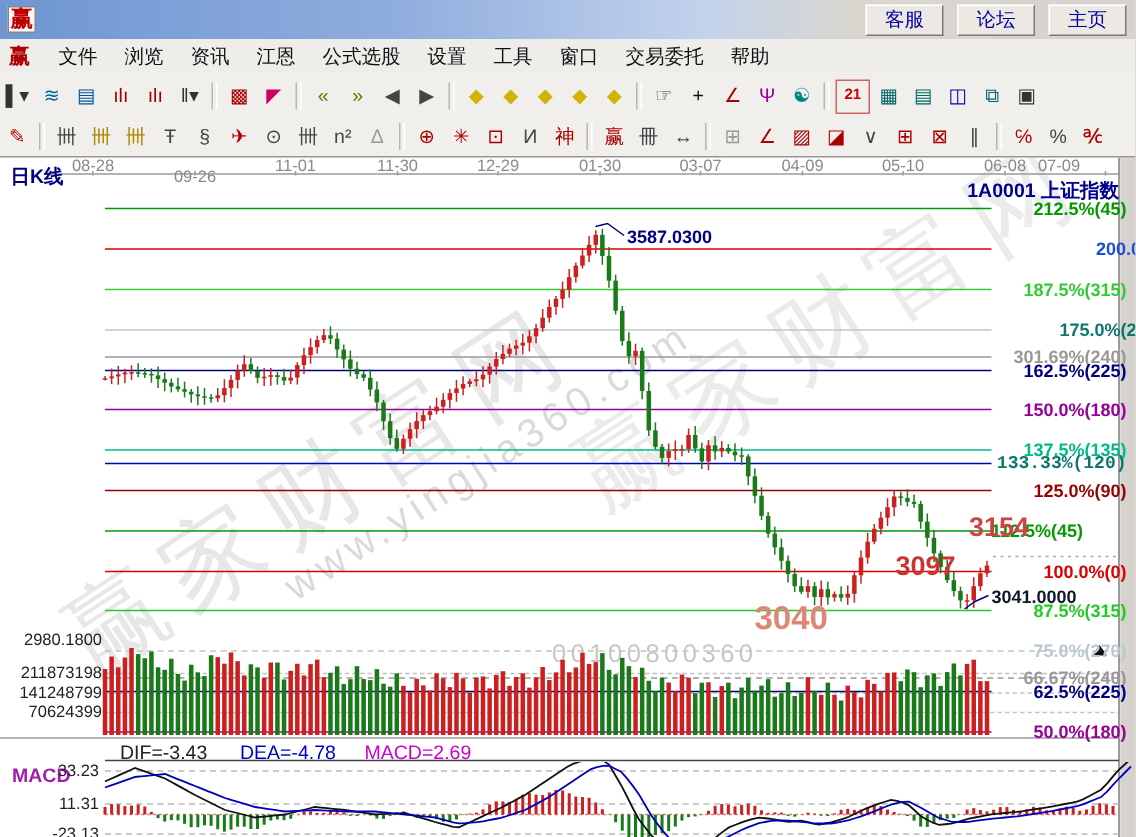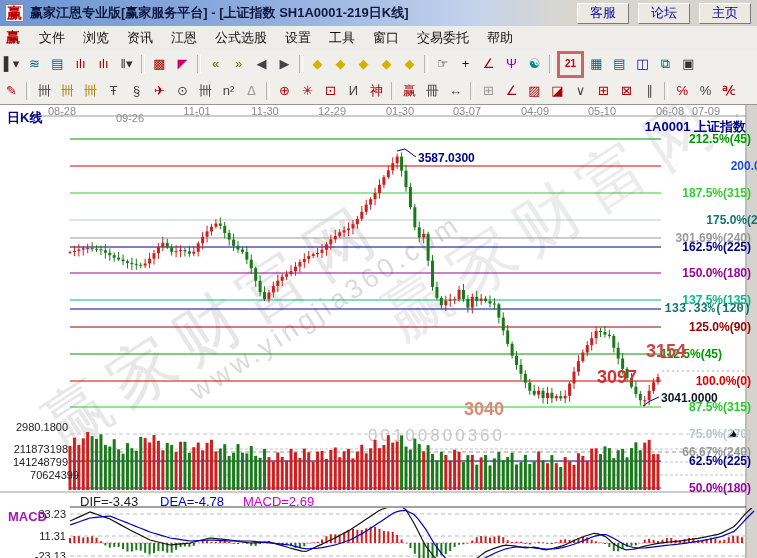--- a/index.html
+++ b/index.html
@@ -14,21 +14,21 @@
   .tbtn{width:50px;height:19px;background:#ece9e2;border:1px solid;border-color:#fff #7a7a7a #7a7a7a #fff;
     color:#0000a0;font-size:13px;text-align:center;line-height:18px;cursor:default;}
   #menubar{position:absolute;left:0;top:26px;width:757px;height:24px;z-index:30;background:#efedea;border-bottom:1px solid #c8c5c0;display:flex;align-items:center;}
   #menu-logo{color:#b00000;font-weight:bold;font-size:14px;margin:0 10px 0 6px;}
   .menu-item{font-size:13px;color:#111;padding:3px 9px;white-space:nowrap;}
   .toolbar{position:absolute;left:0;width:757px;z-index:30;background:#f1efec;display:flex;align-items:center;}
   #toolbar1{top:50px;height:28px;border-bottom:1px solid #d4d1cc;}
   #toolbar2{top:78px;height:26px;border-bottom:1px solid #9a9792;}
   .tool{width:21px;height:21px;margin:1px;display:flex;align-items:center;justify-content:center;
     font-size:13px;line-height:20px;cursor:default;}
-  .tool.boxed{border:3px solid #701a75;font-size:10px;font-weight:bold;}
+  .tool.boxed{border:1px solid #701a75;font-size:10px;font-weight:bold;}
   .tsep{width:2px;height:18px;margin:0 3px;border-left:1px solid #b8b5b0;border-right:1px solid #fff;}
   
   #chart-wrap{position:absolute;left:0;top:0;width:757px;height:558px;}
   #cv{position:absolute;left:0;top:0;z-index:1;}
   #labels{position:absolute;left:0;top:0;width:757px;height:558px;z-index:2;pointer-events:none;}
   .lab{position:absolute;white-space:nowrap;font-family:"Liberation Sans","DejaVu Sans",sans-serif;}
   .date-lab{font-size:11px;color:#8a8a8a;transform:translateX(-50%);}
   .lvl-lab{font-size:12px;font-weight:bold;transform:translateX(-100%);}
   .scale-lab{font-size:11px;color:#222;transform:translateX(-100%);}
   #period-label{left:7px;top:109px;font-size:13px;color:#000080;font-weight:bold;}
@@ -677,21 +677,21 @@
         <div class="lab date-lab" style="left: 332px; top: 105px;">12-29</div>
         <div class="lab date-lab" style="left: 400px; top: 105px;">01-30</div>
         <div class="lab date-lab" style="left: 467px; top: 105px;">03-07</div>
         <div class="lab date-lab" style="left: 535px; top: 105px;">04-09</div>
         <div class="lab date-lab" style="left: 602px; top: 105px;">05-10</div>
         <div class="lab date-lab" style="left: 670px; top: 105px;">06-08</div>
         <div class="lab date-lab" style="left: 706px; top: 105px;">07-09</div>
         <div class="lab scale-lab" style="left: 68px; top: 421px;">2980.1800</div>
         <div class="lab scale-lab" style="left: 68px; top: 443px;">211873198</div>
         <div class="lab scale-lab" style="left: 68px; top: 456px;">141248799</div>
-        <div class="lab scale-lab" style="left: 68px; top: 469px; margin-left: 11px;">70624399</div>
+        <div class="lab scale-lab" style="left: 68px; top: 469px;">70624399</div>
         <div class="lab scale-lab" style="left: 66px; top: 508px;">33.23</div>
         <div class="lab scale-lab" style="left: 66px; top: 530px;">11.31</div>
         <div class="lab scale-lab" style="left: 66px; top: 550px;">-23.13</div>
         <div class="lab lvl-lab" style="left: 751px; top: 132px; color: rgb(0, 153, 0);">212.5%(45)</div>
         <div class="lab lvl-lab" style="left: 786px; top: 159px; color: #1d4ed8;">200.0%(0)</div>
         <div class="lab lvl-lab" style="left: 751px; top: 186px; color: rgb(51, 204, 51);">187.5%(315)</div>
         <div class="lab lvl-lab" style="left: 775px; top: 213px; color: #0f766e;">175.0%(270)</div>
         <div class="lab lvl-lab" style="left: 751px; top: 231px; color: rgb(153, 153, 153);">301.69%(240)</div>
         <div class="lab lvl-lab" style="left: 751px; top: 240px; color: rgb(0, 0, 128);">162.5%(225)</div>
         <div class="lab lvl-lab" style="left: 751px; top: 266px; color: rgb(153, 0, 153);">150.0%(180)</div>
@@ -701,28 +701,27 @@
         <div class="lab lvl-lab" style="left: 722px; top: 347px; color: rgb(0, 153, 0);">112.5%(45)</div>
         <div class="lab lvl-lab" style="left: 751px; top: 374px; color: rgb(221, 0, 0);">100.0%(0)</div>
         <div class="lab lvl-lab" style="left: 751px; top: 400px; color: rgb(34, 204, 34);">87.5%(315)</div>
         <div class="lab lvl-lab" style="left: 751px; top: 427px; color: rgb(185, 201, 205);">75.0%(270)</div>
         <div class="lab lvl-lab" style="left: 751px; top: 445px; color: rgb(153, 153, 153);">66.67%(240)</div>
         <div class="lab lvl-lab" style="left: 751px; top: 454px; color: rgb(0, 0, 128);">62.5%(225)</div>
         <div class="lab lvl-lab" style="left: 751px; top: 481px; color: rgb(153, 0, 153);">50.0%(180)</div>
         <div class="lab" style="left: 418px; top: 151px; color: rgb(0, 0, 128); font-size: 12px; font-weight: bold;">3587.0300</div>
         <div class="lab" style="left: 646px; top: 341px; color: rgb(204, 68, 68); font-size: 18px; font-weight: bold;">3154</div>
         <div class="lab" style="left: 597px; top: 367px; color: rgb(204, 51, 51); font-size: 18px; font-weight: bold;">3097</div>
-        <div class="lab" style="left: 464px; top: 399px; color: rgb(221, 136, 119); font-size: 18px; font-weight: bold;">3040</div>
+        <div class="lab" style="left: 503px; top: 399px; color: rgb(221, 136, 119); font-size: 22px; font-weight: bold;">3040</div>
         <div class="lab" style="left: 661px; top: 391px; color: #0f172a; font-size: 12px; font-weight: bold;">3041.0000</div>
       </div>
   </div>
 
   <div id="titlebar">
     <span id="title-logo">赢</span>
-    <span id="title-text">赢家江恩专业版[赢家服务平台] - [上证指数  SH1A0001-219日K线]</span>
     <span id="title-buttons">
         <div class="tbtn">客服</div>
         <div class="tbtn">论坛</div>
         <div class="tbtn">主页</div>
       </span>
   </div>
   <div id="menubar">
     <span id="menu-logo">赢</span>
   <div class="menu-item">文件</div>
       <div class="menu-item">浏览</div>

